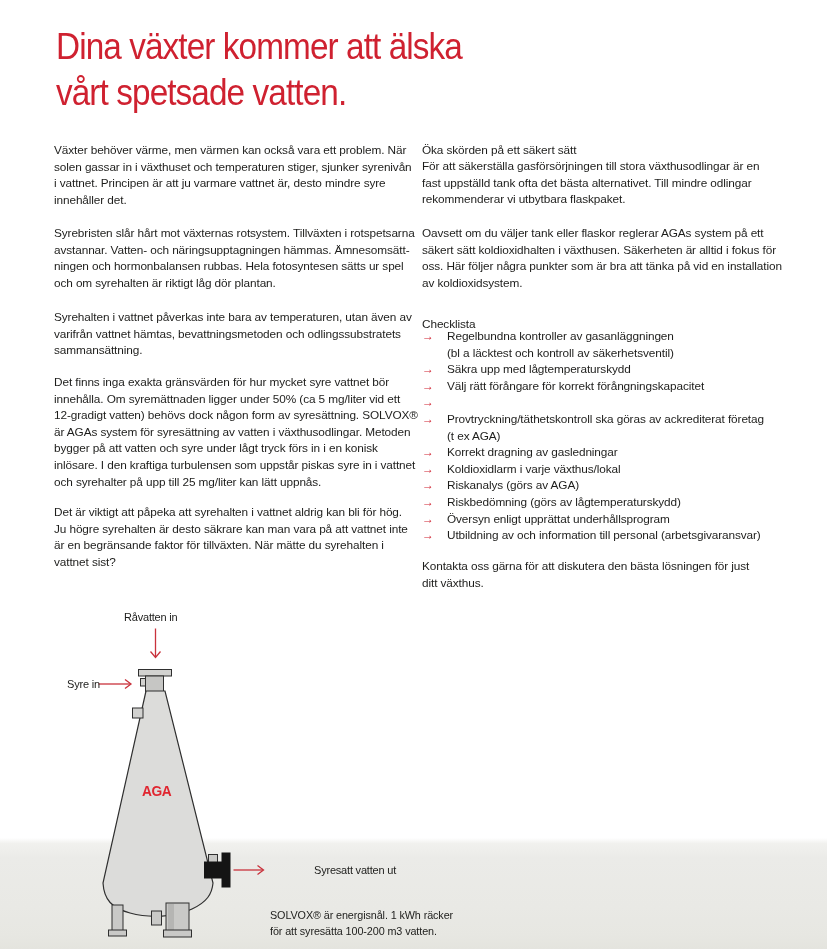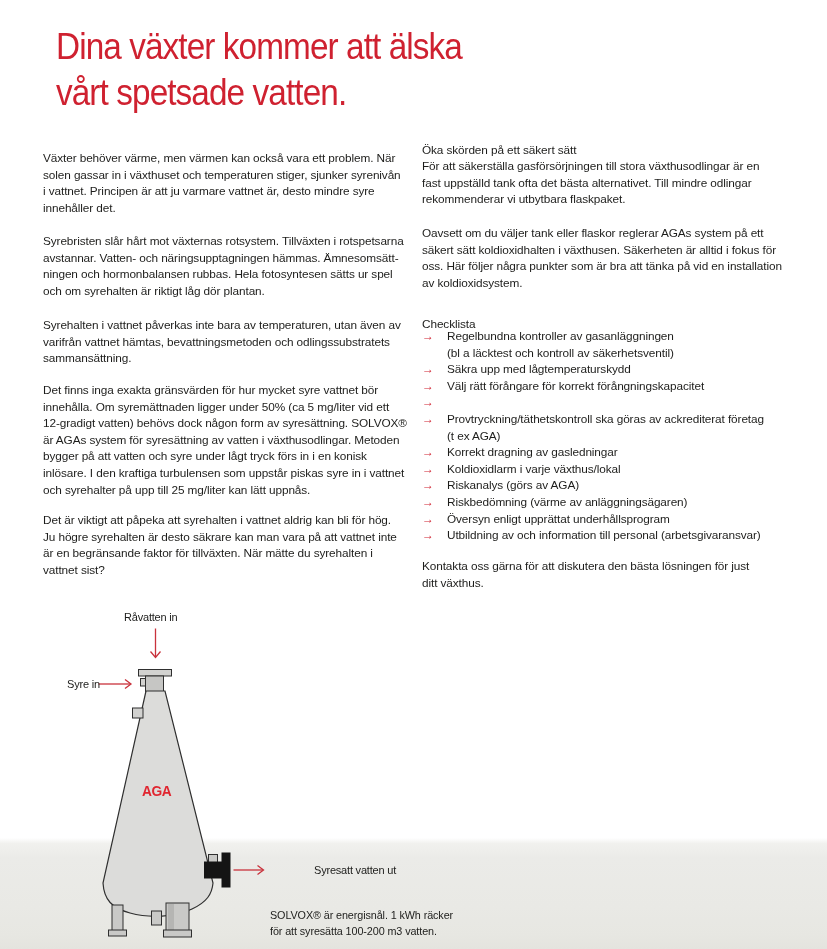--- a/index.html
+++ b/index.html
@@ -10,21 +10,21 @@
   .abs{position:absolute;}
   .txt{white-space:pre;}
   
   .page-title{
     left:56px;top:24px;
     font-size:37px;line-height:46px;font-weight:400;letter-spacing:-1px;
     color:#cf2130;transform:scaleX(0.9);transform-origin:0 0;
   }
   
   .body-txt{font-size:11.8px;line-height:16.6px;letter-spacing:-0.1px;color:#1d1d1b;}
-  .col-left{left:43px;margin-top:8px;}
+  .col-left{left:54px;}
   .col-right{left:422px;}
   
   .checklist{left:422px;top:328px;width:390px;}
   .chk-row{display:flex;align-items:flex-start;}
   .chk-arrow{
     width:25px;flex:0 0 25px;color:#cf2130;
     font-size:12px;line-height:16.6px;
   }
   .chk-text{font-size:11.8px;line-height:16.6px;letter-spacing:-0.1px;}
   
@@ -115,21 +115,21 @@
   <div class="chk-row">
     <span class="chk-arrow">→</span>
     <span class="chk-text txt">Koldioxidlarm i varje växthus/lokal</span>
   </div>
   <div class="chk-row">
     <span class="chk-arrow">→</span>
     <span class="chk-text txt">Riskanalys (görs av AGA)</span>
   </div>
   <div class="chk-row">
     <span class="chk-arrow">→</span>
-    <span class="chk-text txt">Riskbedömning (värme av anläggningsägaren)</span>
+    <span class="chk-text txt">Riskbedömning (görs av lågtemperaturskydd)</span>
   </div>
   <div class="chk-row">
     <span class="chk-arrow">→</span>
     <span class="chk-text txt">Översyn enligt upprättat underhållsprogram</span>
   </div>
   <div class="chk-row">
     <span class="chk-arrow">→</span>
     <span class="chk-text txt">Utbildning av och information till personal (arbetsgivaransvar)</span>
   </div>
 </div>

